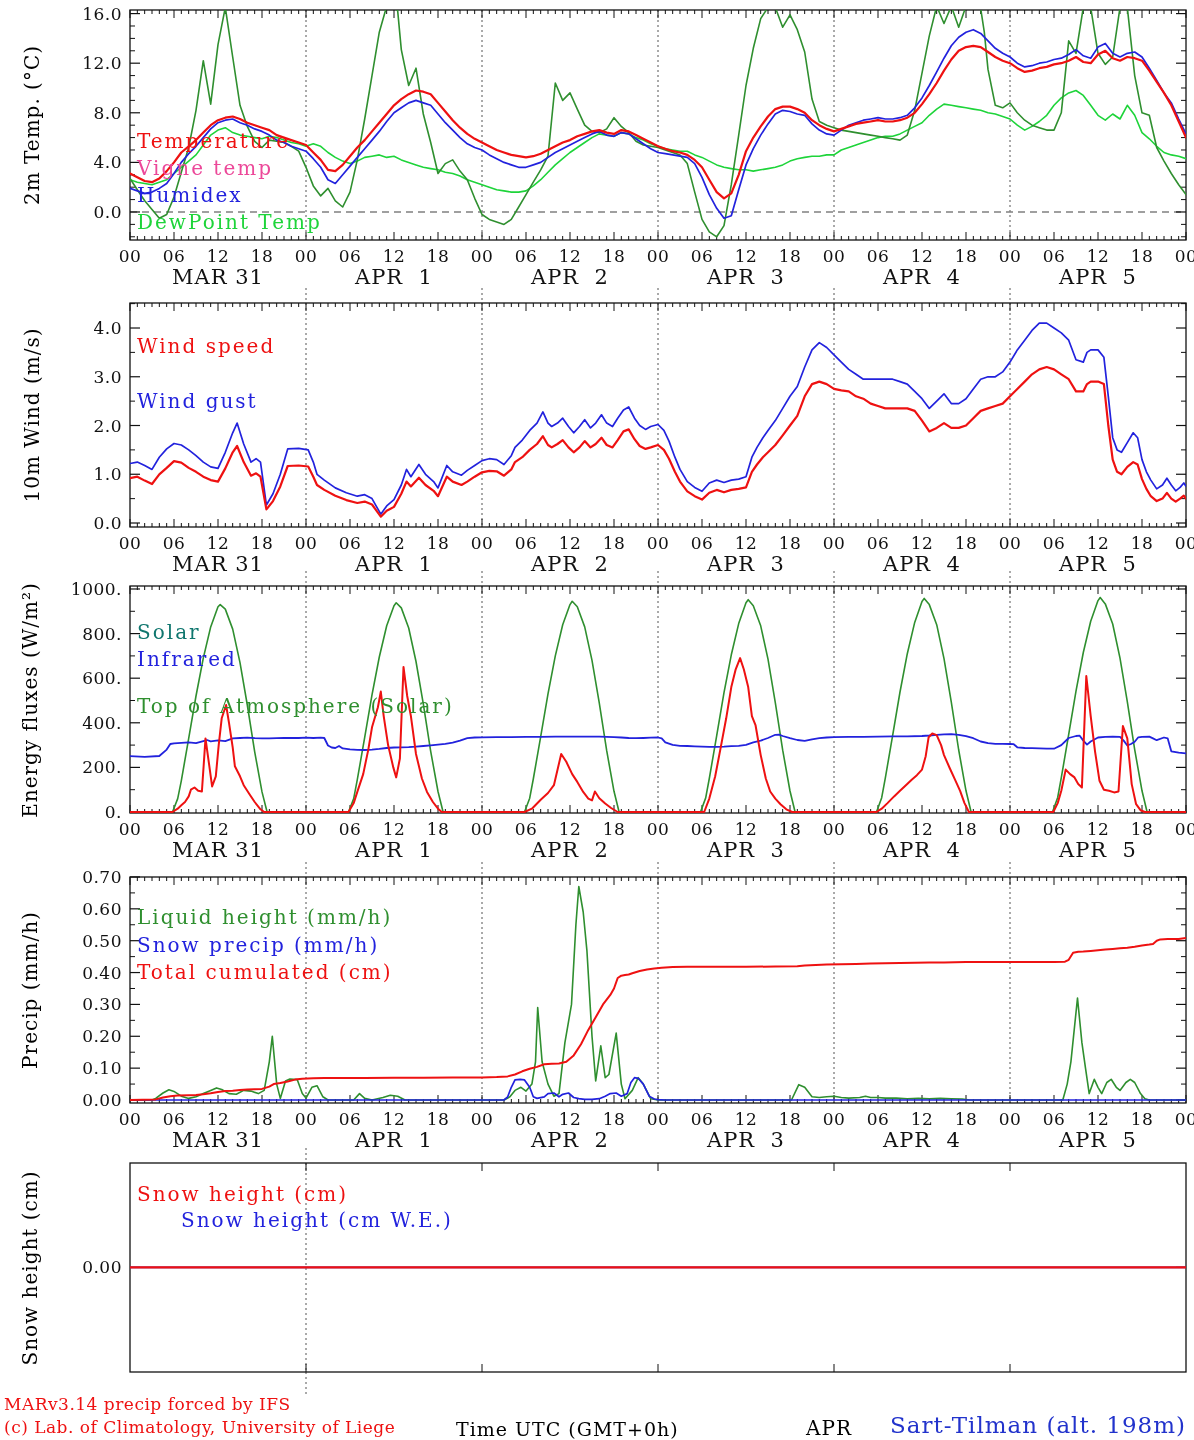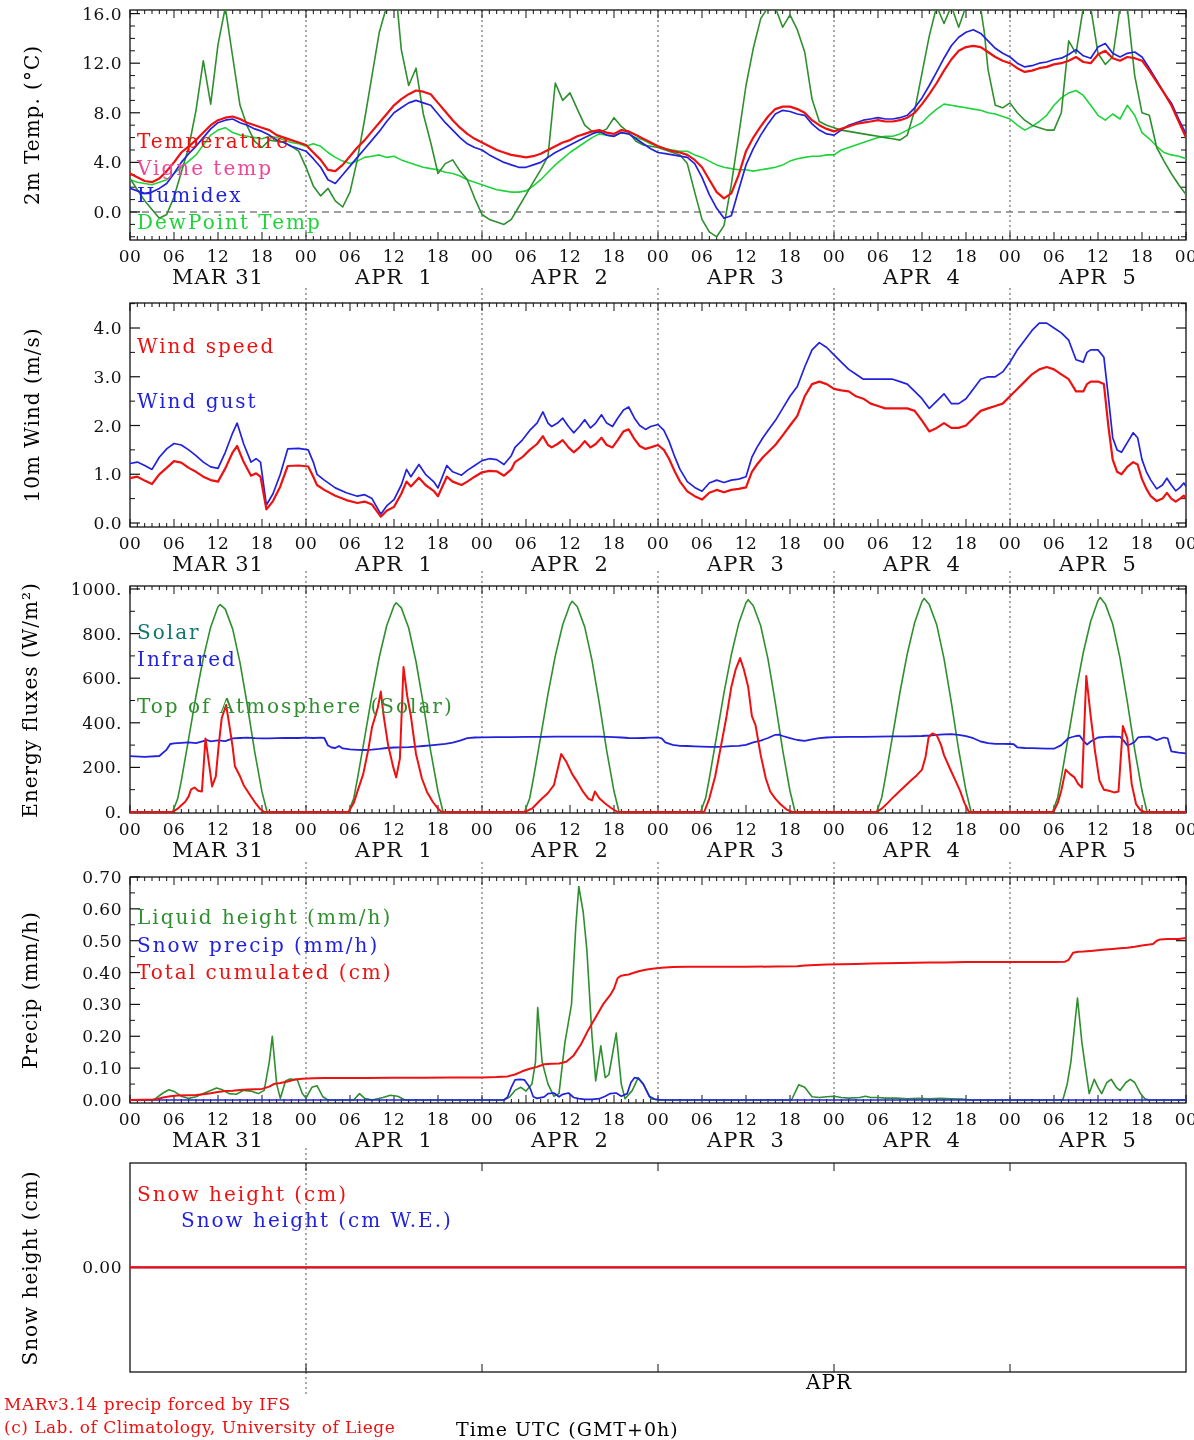--- a/index.html
+++ b/index.html
@@ -1573,15 +1573,16 @@
   <div class="lab legend" style="left: 137px; top: 906px; color: rgb(47, 143, 47);">Liquid height (mm/h)</div>
   <div class="lab legend" style="left: 137px; top: 934px; color: rgb(34, 34, 221);">Snow precip (mm/h)</div>
   <div class="lab legend" style="left: 137px; top: 961px; color: rgb(238, 17, 17);">Total cumulated (cm)</div>
 
   <div class="lab legend" style="left: 137px; top: 1183px; color: rgb(238, 17, 17);">Snow height (cm)</div>
   <div class="lab legend" style="left: 137px; top: 1209px; color: rgb(34, 34, 221); margin-left: 44px;">Snow height (cm W.E.)</div>
 
   <div class="lab credit" style="left: 4px; top: 1395px; color: rgb(238, 17, 17);">MARv3.14 precip forced by IFS</div>
   <div class="lab credit" style="left: 4px; top: 1418px; color: rgb(238, 17, 17);">(c) Lab. of Climatology, University of Liege</div>
   <div class="lab timelab" style="left:456px;top:1419px;">Time UTC (GMT+0h)</div>
-  <div class="lab aprfrag" style="left:806px;top:1371px;">APR</div>
+  <div class="lab aprfrag" style="left:806px;top:1417px;">APR</div>
+  <div class="lab station" style="right: 8px; top: 1413px; width: 480px; color: rgb(34, 51, 204);">Sart-Tilman (alt. 198m)</div>
 
 </div>
 
 </body></html>

